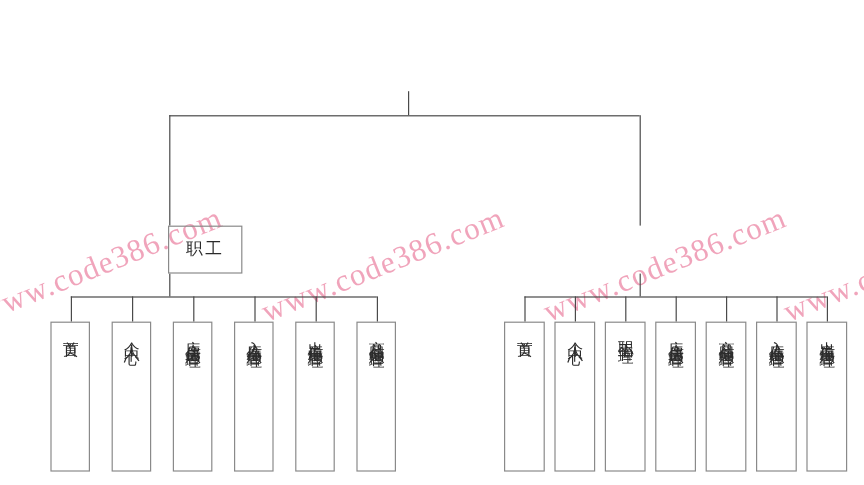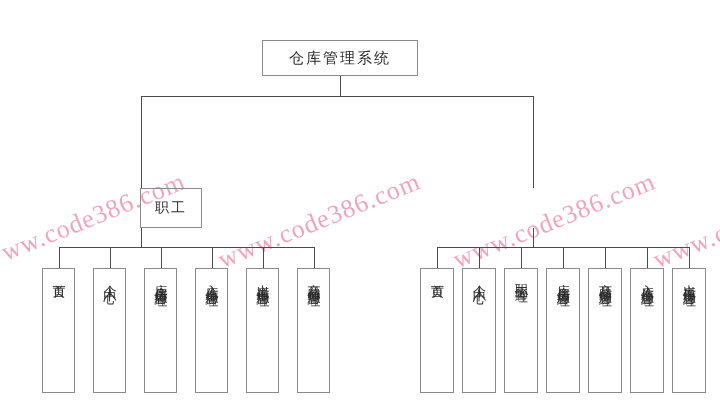--- a/index.html
+++ b/index.html
@@ -106,23 +106,20 @@
 <div id="canvas">
 
   <div id="watermarks">
       <div class="wm" style="left: -10px; top: 245px; color: rgb(240, 160, 184); transform: rotate(-22deg);">www.code386.com</div>
       <div class="wm" style="left: 225px; top: 245px; color: rgb(240, 160, 184); transform: rotate(-22deg);">www.code386.com</div>
       <div class="wm" style="left: 460px; top: 245px; color: rgb(240, 160, 184); transform: rotate(-22deg);">www.code386.com</div>
       <div class="wm" style="left: 660px; top: 245px; color: rgb(240, 160, 184); transform: rotate(-22deg);">www.code386.com</div>
     </div>
 
   <div id="diagram">
-      <div class="node node-root" style="left: 262px; top: 40px; width: 156px; height: 36px; border-color: rgb(138, 138, 138);">
-        <span class="label">仓库管理系统</span>
-      </div>
       <div class="line v" style="left: 340px; top: 76px; height: 20px; background: rgb(74, 74, 74);"></div>
       <div class="line h" style="left: 141px; top: 96px; width: 392px; background: rgb(74, 74, 74);"></div>
       <div class="line v" style="left: 141px; top: 96px; height: 92px; background: rgb(74, 74, 74);"></div>
       <div class="node node-branch" style="left: 110px; top: 188px; width: 62px; height: 40px; border-color: rgb(138, 138, 138);">
         <span class="label">职工</span>
       </div>
       <div class="line v" style="left: 141px; top: 228px; height: 19px; background: rgb(74, 74, 74);"></div>
       <div class="line h" style="left: 59px; top: 247px; width: 255px; background: rgb(74, 74, 74);"></div>
       <div class="line v" style="left: 59px; top: 247px; height: 21px; background: rgb(74, 74, 74);"></div>
       <div class="node node-leaf" style="left: 42px; top: 268px; width: 33px; height: 125px; border-color: rgb(138, 138, 138);">

